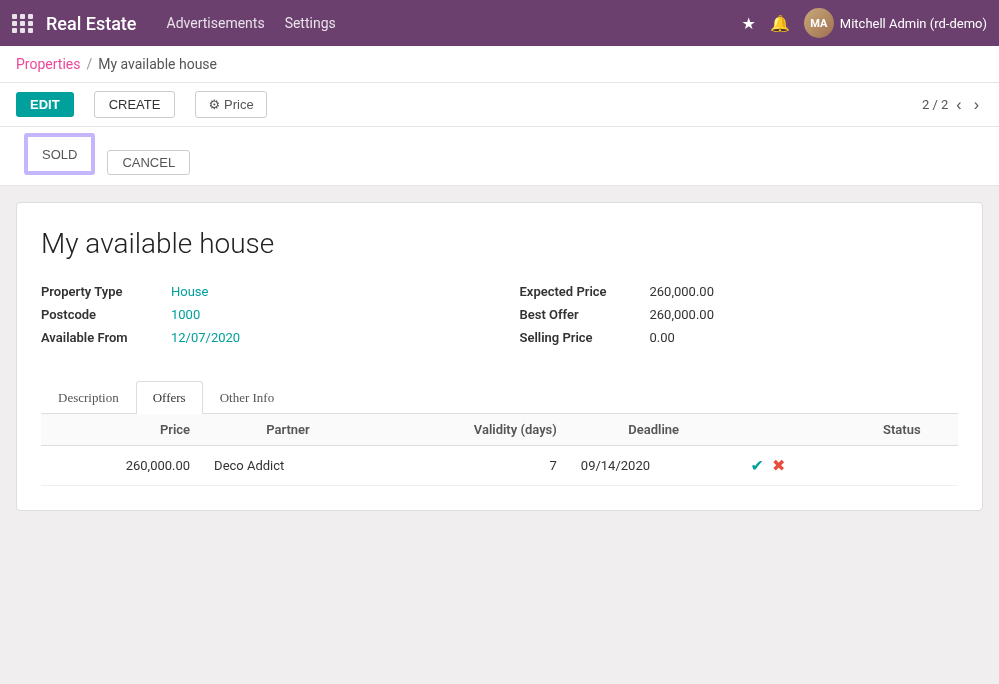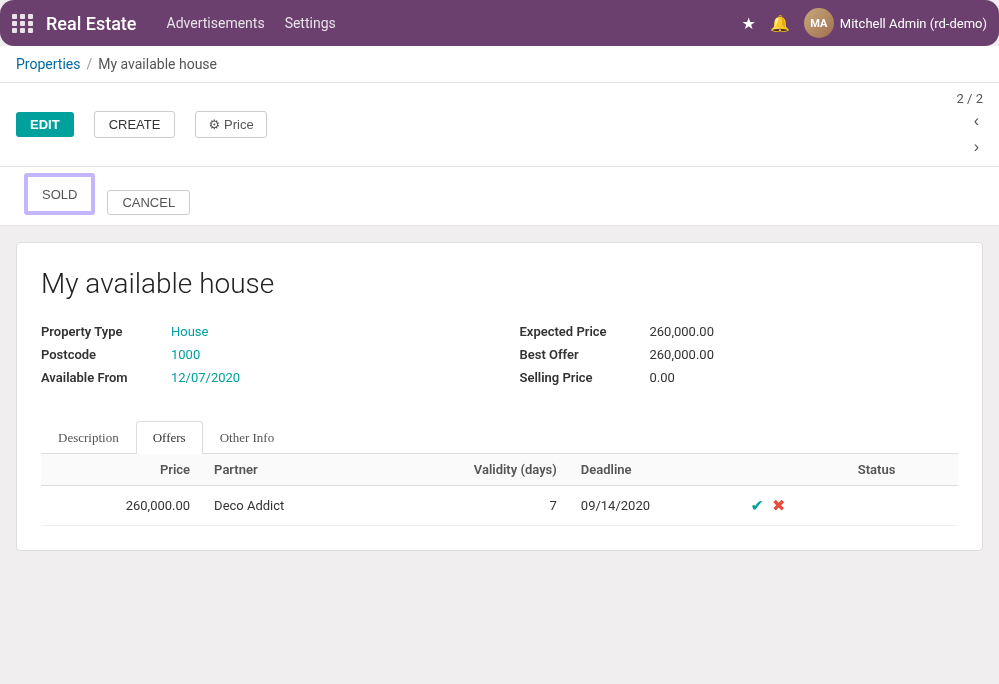--- a/index.html
+++ b/index.html
@@ -6,39 +6,38 @@
     body { font-family: -apple-system, BlinkMacSystemFont, 'Segoe UI', Roboto, sans-serif; font-size: 14px; background: #f0eeee; color: #333; }
 
     
     .top-nav {
       background: #6b3f6e;
       color: white;
       display: flex;
       align-items: center;
       height: 46px;
       padding: 0 12px;
-      border-radius: 14px;
     }
     .top-nav .grid-icon { margin-right: 12px; cursor: pointer; }
     .top-nav .app-title { font-size: 18px; font-weight: 500; color: white; margin-right: 30px; }
     .top-nav .nav-links { display: flex; gap: 20px; flex: 1; }
     .top-nav .nav-link { color: rgba(255,255,255,0.85); cursor: pointer; font-size: 14px; text-decoration: none; }
     .top-nav .right-icons { display: flex; align-items: center; gap: 14px; }
     .top-nav .icon-btn { color: white; cursor: pointer; font-size: 16px; }
     .top-nav .user-area { display: flex; align-items: center; gap: 6px; cursor: pointer; color: white; font-size: 13px; }
 
     
     .breadcrumb-bar {
       background: white;
       padding: 10px 16px;
       display: flex;
       align-items: center;
       border-bottom: 1px solid #e5e5e5;
     }
-    .breadcrumb-link { color: #0369a1; cursor: pointer; text-decoration: none; font-size: 14px; }
+    .breadcrumb-link { color: #ec4899; cursor: pointer; text-decoration: none; font-size: 14px; }
     .breadcrumb-sep { margin: 0 6px; color: #999; }
     .breadcrumb-current { color: #555; font-size: 14px; }
 
     
     .action-bar {
       background: white;
       padding: 8px 16px;
       display: flex;
       align-items: center;
       gap: 20px;
@@ -69,21 +68,21 @@
       border: 1px solid #ccc;
       padding: 5px 12px;
       border-radius: 3px;
       cursor: pointer;
       font-size: 13px;
       display: flex;
       align-items: center;
       gap: 4px;
     }
     .action-spacer { flex: 1; }
-    .pagination { display: flex; align-items: flex-end; gap: 4px; color: #555; font-size: 13px; flex-direction: column; }
+    .pagination { display: flex; align-items: center; gap: 4px; color: #555; font-size: 13px; }
     .pag-btn { background: none; border: none; cursor: pointer; color: #555; font-size: 16px; padding: 2px 4px; }
 
     
     .status-bar {
       background: white;
       padding: 6px 16px 10px;
       display: flex;
       gap: 12px;
       border-bottom: 1px solid #e5e5e5;
     }
@@ -183,21 +182,21 @@
       font-weight: 500;
     }
 
     
     .offers-table {
       width: 100%;
       border-collapse: collapse;
       margin-top: 0;
     }
     .offers-table th {
-      text-align: left;
+      text-align: center;
       padding: 8px 12px;
       font-size: 13px;
       font-weight: 600;
       color: #555;
       border-bottom: 1px solid #ddd;
       background: #fafafa;
     }
     .offers-table th.right { text-align: right; }
     .offers-table td {
       padding: 10px 12px;

